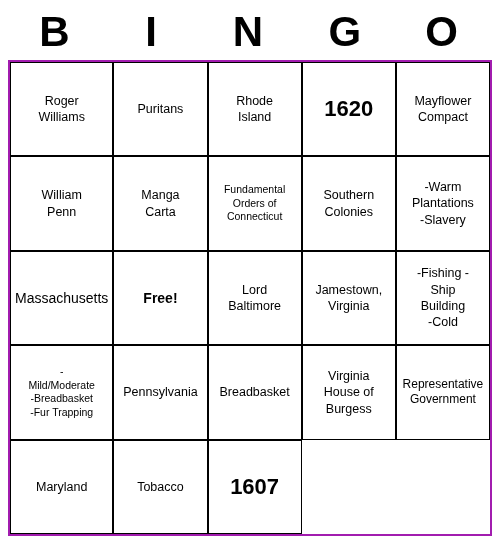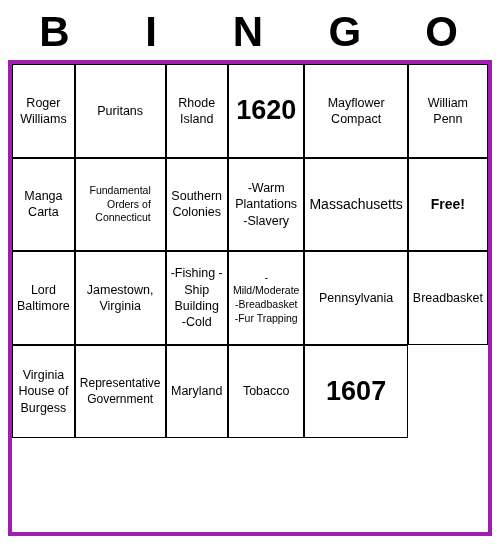--- a/index.html
+++ b/index.html
@@ -22,43 +22,43 @@
       font-weight: bold;
       letter-spacing: 4px;
       margin-bottom: 4px;
     }
     .bingo-title span {
       flex: 1;
       text-align: center;
     }
     .bingo-grid {
       display: grid;
-      grid-template-columns: repeat(6, 1fr);
+      grid-template-columns: repeat(5, 1fr);
       grid-template-rows: repeat(5, 1fr);
       width: 100%;
       flex: 1;
-      border: 4px solid #a21caf;
+      border: 2px solid #a21caf;
     }
     .cell {
       border: 1px solid #000;
       display: flex;
       align-items: center;
       justify-content: center;
       text-align: center;
       padding: 4px;
       font-size: 12.5px;
       line-height: 1.3;
       min-height: 88px;
     }
     .cell.free {
       font-size: 14px;
       font-weight: bold;
     }
     .cell.large-num {
-      font-size: 27px;
+      font-size: 22px;
       font-weight: bold;
     }
   </style>
 </head>
 <body>
 
 <div class="bingo-title">
     <span>B</span>
     <span>I</span>
     <span>N</span>
@@ -66,21 +66,21 @@
     <span>O</span>
   </div>
 <div class="bingo-grid">
     <div class="cell">Roger<br>Williams</div>
     <div class="cell">Puritans</div>
     <div class="cell">Rhode<br>Island</div>
     <div class="cell large-num">1620</div>
     <div class="cell">Mayflower<br>Compact</div>
     <div class="cell">William<br>Penn</div>
     <div class="cell">Manga<br>Carta</div>
-    <div class="cell" style="font-size: 10.5px; text-align: right;">Fundamental<br>Orders of<br>Connecticut</div>
+    <div class="cell" style="font-size: 10.5px;">Fundamental<br>Orders of<br>Connecticut</div>
     <div class="cell">Southern<br>Colonies</div>
     <div class="cell">-Warm<br>Plantations<br>-Slavery</div>
     <div class="cell" style="font-size: 14px;">Massachusetts</div>
     <div class="cell free">Free!</div>
     <div class="cell">Lord<br>Baltimore</div>
     <div class="cell">Jamestown,<br>Virginia</div>
     <div class="cell">-Fishing -<br>Ship<br>Building<br>-Cold</div>
     <div class="cell" style="font-size: 10.5px;">-<br>Mild/Moderate<br>-Breadbasket<br>-Fur Trapping</div>
     <div class="cell">Pennsylvania</div>
     <div class="cell">Breadbasket</div>

